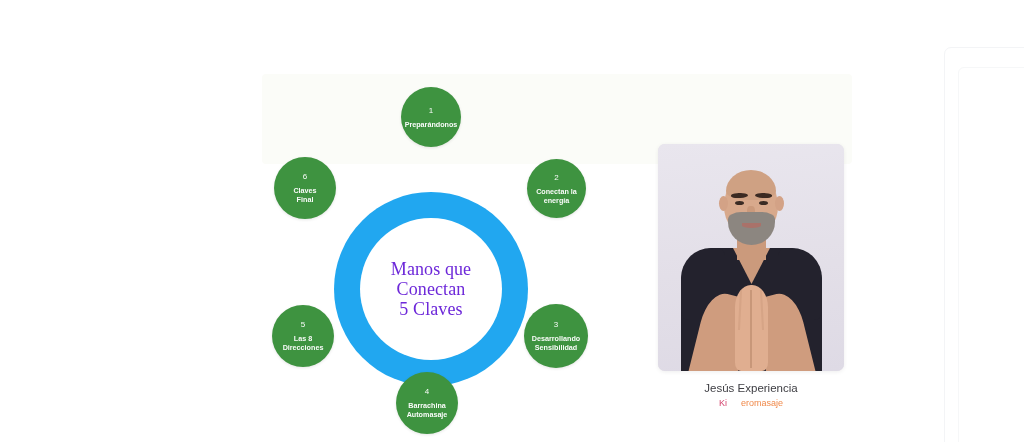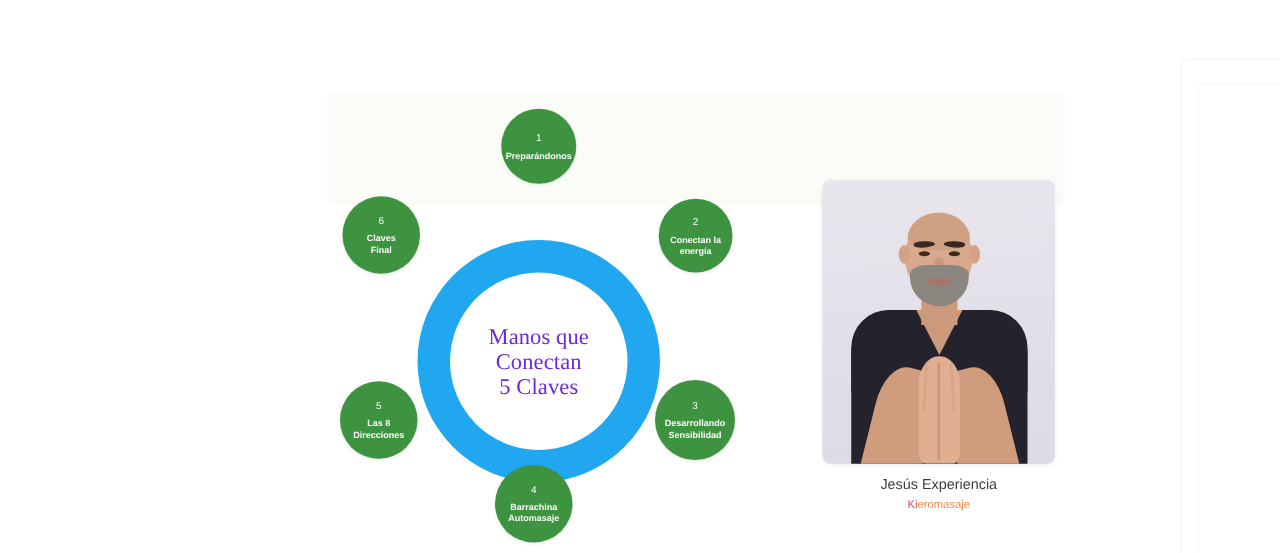--- a/index.html
+++ b/index.html
@@ -308,21 +308,21 @@
     font-size: 11.5px;
     color: #3d3d42;
     line-height: 15px;
   }
   #presenter-brand {
     font-size: 9px;
     line-height: 13px;
     margin-top: 1px;
   }
   .brand-ki { color: #d4446e; }
-  .brand-rest { color: #f08a4b; }
+  .brand-rest { color: #f08a4b; padding-left: 14px; }
 </style>
 </head>
 <body>
 
 <div id="slide-canvas">
 
   <div id="slide-tint"></div>
 
   <div id="right-panel-outer"></div>
   <div id="right-panel-inner"></div>

